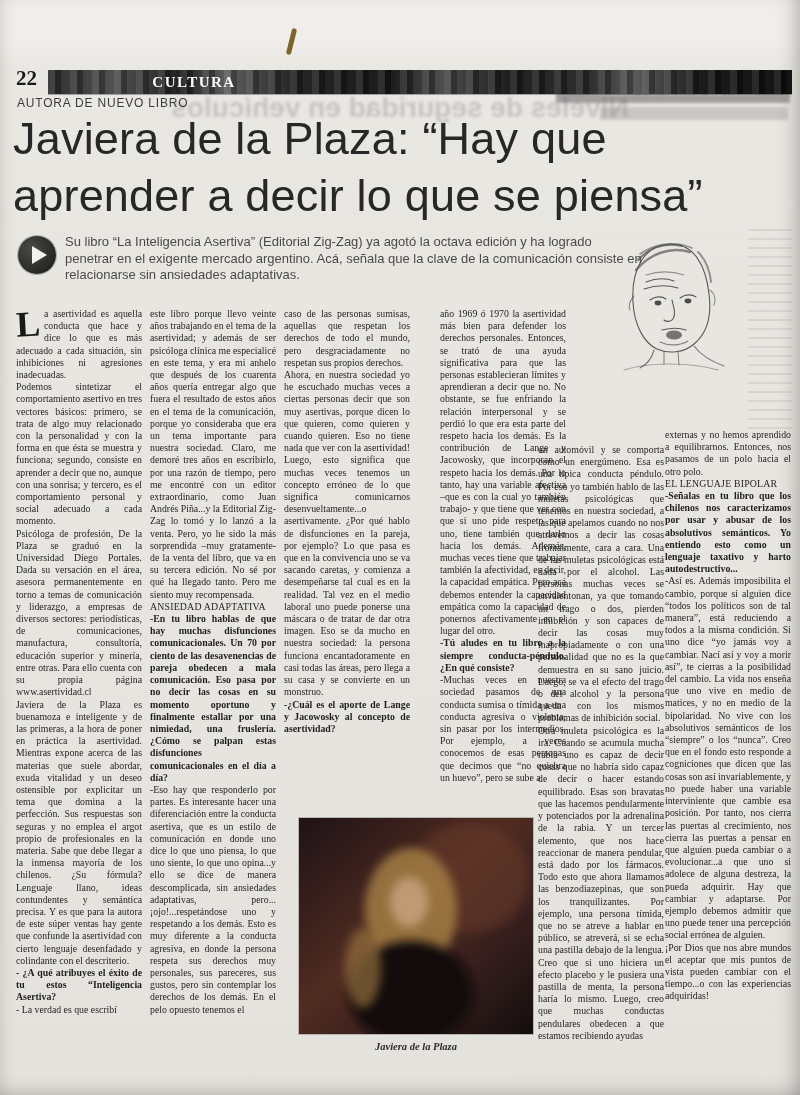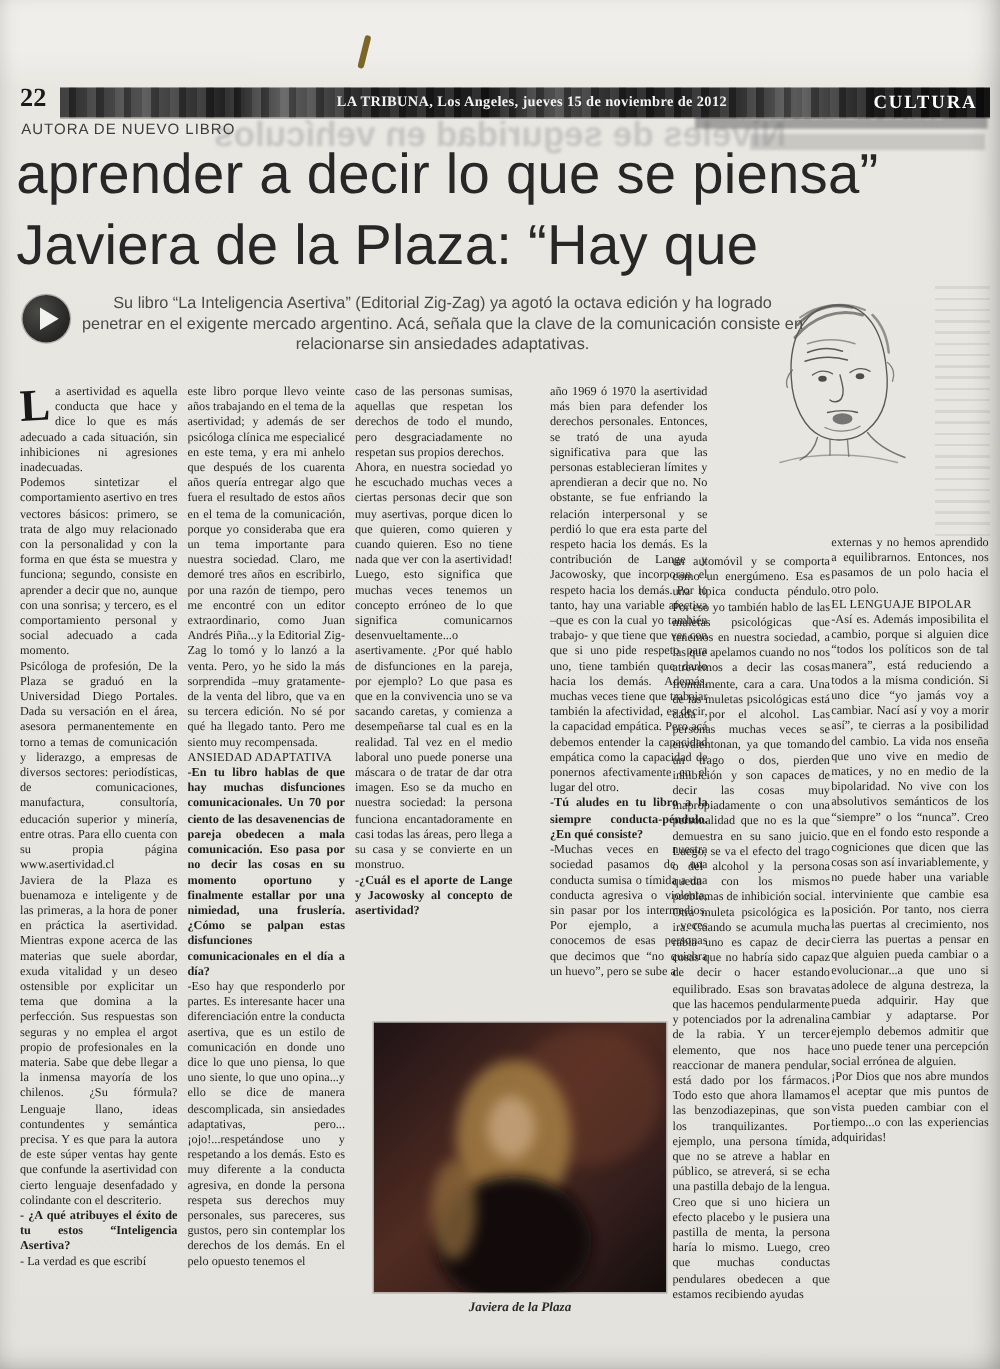--- a/index.html
+++ b/index.html
@@ -20,21 +20,21 @@
   .mast-center{flex:1;text-align:center;font:bold 11.5px/12px "Liberation Serif",serif;color:#f2f2f2;letter-spacing:.3px;}
   .mast-section{font:bold 15px/16px "Liberation Serif",serif;color:#fcfcfc;letter-spacing:1.5px;margin-right:10px;}
 
   
   .kicker{left:17px;top:97px;font:12px/13px "Liberation Sans",sans-serif;color:#3c3c3c;letter-spacing:.8px;}
   .headline{left:13px;top:110px;width:782px;font:400 45px/57px "Liberation Sans",sans-serif;color:#272727;letter-spacing:.2px;}
   .playwrap{left:18px;top:236px;width:38px;height:38px;border-radius:50%;
     background:radial-gradient(circle at 35% 35%,#4a4a48,#262624 70%);display:flex;align-items:center;justify-content:center;
     box-shadow:0 0 0 1px rgba(0,0,0,.25);}
   .playtri{width:0;height:0;border-left:15px solid #f3f2ef;border-top:9px solid transparent;border-bottom:9px solid transparent;margin-left:4px;}
-  .lead{left:65px;top:234px;width:578px;font:13px/16.5px "Liberation Sans",sans-serif;color:#4a4a48;text-align:center;}
+  .lead{left:65px;top:234px;width:578px;font:13px/16.5px "Liberation Sans",sans-serif;color:#4a4a48;text-align:left;}
 
   
   .ghost{transform:scaleX(-1);filter:blur(1.4px);pointer-events:none;}
   .ghost-headline{left:165px;top:92px;width:470px;font:bold 28px/32px "Liberation Sans",sans-serif;color:rgba(125,125,130,.32);text-align:center;}
   .ghost-box1{left:556px;top:79px;width:234px;height:24px;background:rgba(88,88,90,.5);display:flex;align-items:center;justify-content:center;
     font:bold 12px/12px "Liberation Sans",sans-serif;color:rgba(235,235,235,.55);}
   .ghost-box2{left:600px;top:107px;width:188px;height:13px;background:rgba(130,130,132,.32);}
   .ghost-strip{left:748px;top:224px;width:44px;height:205px;opacity:.45;
     background:repeating-linear-gradient(0deg,rgba(110,110,112,.30) 0 2px,transparent 2px 9px);}
   .penmark{left:289px;top:28px;width:5px;height:27px;background:#6e5712;border-radius:3px;transform:rotate(14deg);opacity:.9;}
@@ -67,28 +67,27 @@
 
   <div class="abs ghost ghost-headline">Niveles de seguridad en vehículos</div>
   <div class="abs ghost ghost-box1">GUÍA DE UTILIDAD PÚBLICA</div>
   <div class="abs ghost ghost-box2"></div>
   <div class="abs ghost-strip"></div>
   <div class="abs penmark"></div>
 
   <div class="abs pageno">22</div>
   <div class="abs mastbar">
     <span class="mast-site">www.diariolatribuna.cl</span>
-    <span class="mast-center">LA TRIBUNA, Los Angeles, jueves 15 de noviembre de 2012</span>
     <span class="mast-section">CULTURA</span>
   </div>
 
   <div class="abs kicker">AUTORA DE NUEVO LIBRO</div>
   <div class="abs headline">
+    <div>Javiera de la Plaza: “Hay que</div>
     <div>aprender a decir lo que se piensa”</div>
-    <div>Javiera de la Plaza: “Hay que</div>
   </div>
 
   <div class="abs playwrap">
       <div class="playtri"></div>
     </div>
   <div class="abs lead">Su libro “La Inteligencia Asertiva” (Editorial Zig-Zag) ya agotó la octava edición y ha logrado penetrar en el exigente mercado argentino. Acá, señala que la clave de la comunicación consiste en relacionarse sin ansiedades adaptativas.</div>
 
   <svg class="abs portrait" viewBox="0 0 152 146" xmlns="http://www.w3.org/2000/svg">
     <g fill="none" stroke="#4a4a48" stroke-width="1.1" stroke-linecap="round" opacity=".9">
       <path d="M76,14 C50,15 37,40 39,72 C40,95 50,113 63,119 C74,124 90,123 100,114 C112,104 118,87 115,64 C112,36 100,13 76,14 Z"></path>
@@ -140,20 +139,21 @@
       <p class="q">-Tú aludes en tu libro a la siempre conducta-péndulo. ¿En qué consiste?</p>
       <p class="body">-Muchas veces en nuestra sociedad pasamos de una conducta sumisa o tímida a una conducta agresiva o violenta, sin pasar por los intermedios. Por ejemplo, a veces conocemos de esas personas que decimos que “no quiebra un huevo”, pero se sube a</p>
     </div>
   <div id="col4" class="col">
       <p class="body">un automóvil y se comporta como un energúmeno. Esa es una típica conducta péndulo. Por eso yo también hablo de las muletas psicológicas que tenemos en nuestra sociedad, a las que apelamos cuando no nos atrevemos a decir las cosas frontalmente, cara a cara. Una de las muletas psicológicas está dada por el alcohol. Las personas muchas veces se envalentonan, ya que tomando un trago o dos, pierden inhibición y son capaces de decir las cosas muy inapropiadamente o con una personalidad que no es la que demuestra en su sano juicio. Luego, se va el efecto del trago o del alcohol y la persona queda con los mismos problemas de inhibición social.</p>
       <p class="body">Otra muleta psicológica es la ira. Cuando se acumula mucha rabia uno es capaz de decir cosas que no habría sido capaz de decir o hacer estando equilibrado. Esas son bravatas que las hacemos pendularmente y potenciados por la adrenalina de la rabia. Y un tercer elemento, que nos hace reaccionar de manera pendular, está dado por los fármacos. Todo esto que ahora llamamos las benzodiazepinas, que son los tranquilizantes. Por ejemplo, una persona tímida, que no se atreve a hablar en público, se atreverá, si se echa una pastilla debajo de la lengua. Creo que si uno hiciera un efecto placebo y le pusiera una pastilla de menta, la persona haría lo mismo. Luego, creo que muchas conductas pendulares obedecen a que estamos recibiendo ayudas</p>
     </div>
   <div id="col5" class="col">
       <p class="body">externas y no hemos aprendido a equilibrarnos. Entonces, nos pasamos de un polo hacia el otro polo.</p>
       <p class="subhead">EL LENGUAJE BIPOLAR</p>
+      <p class="q">-Señalas en tu libro que los chilenos nos caracterizamos por usar y abusar de los absolutivos semánticos. Yo entiendo esto como un lenguaje taxativo y harto autodestructivo...</p>
       <p class="body">-Así es. Además imposibilita el cambio, porque si alguien dice “todos los políticos son de tal manera”, está reduciendo a todos a la misma condición. Si uno dice “yo jamás voy a cambiar. Nací así y voy a morir así”, te cierras a la posibilidad del cambio. La vida nos enseña que uno vive en medio de matices, y no en medio de la bipolaridad. No vive con los absolutivos semánticos de los “siempre” o los “nunca”. Creo que en el fondo esto responde a cogniciones que dicen que las cosas son así invariablemente, y no puede haber una variable interviniente que cambie esa posición. Por tanto, nos cierra las puertas al crecimiento, nos cierra las puertas a pensar en que alguien pueda cambiar o a evolucionar...a que uno si adolece de alguna destreza, la pueda adquirir. Hay que cambiar y adaptarse. Por ejemplo debemos admitir que uno puede tener una percepción social errónea de alguien.</p>
       <p class="body">¡Por Dios que nos abre mundos el aceptar que mis puntos de vista pueden cambiar con el tiempo...o con las experiencias adquiridas!</p>
     </div>
 
   <svg class="abs photo" viewBox="0 0 234 216" xmlns="http://www.w3.org/2000/svg">
     <defs>
       <filter id="soft" x="-30%" y="-30%" width="160%" height="160%">
           <feGaussianBlur stdDeviation="5"></feGaussianBlur>
         </filter>
       <linearGradient id="bgph" x1="0" y1="0" x2="1" y2="1">

